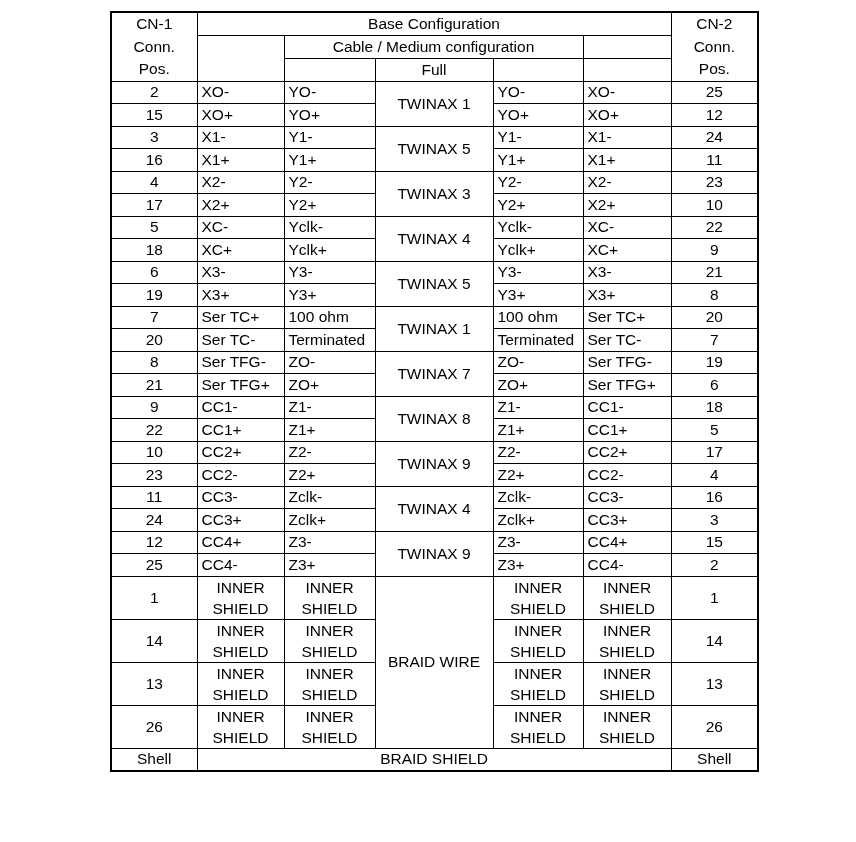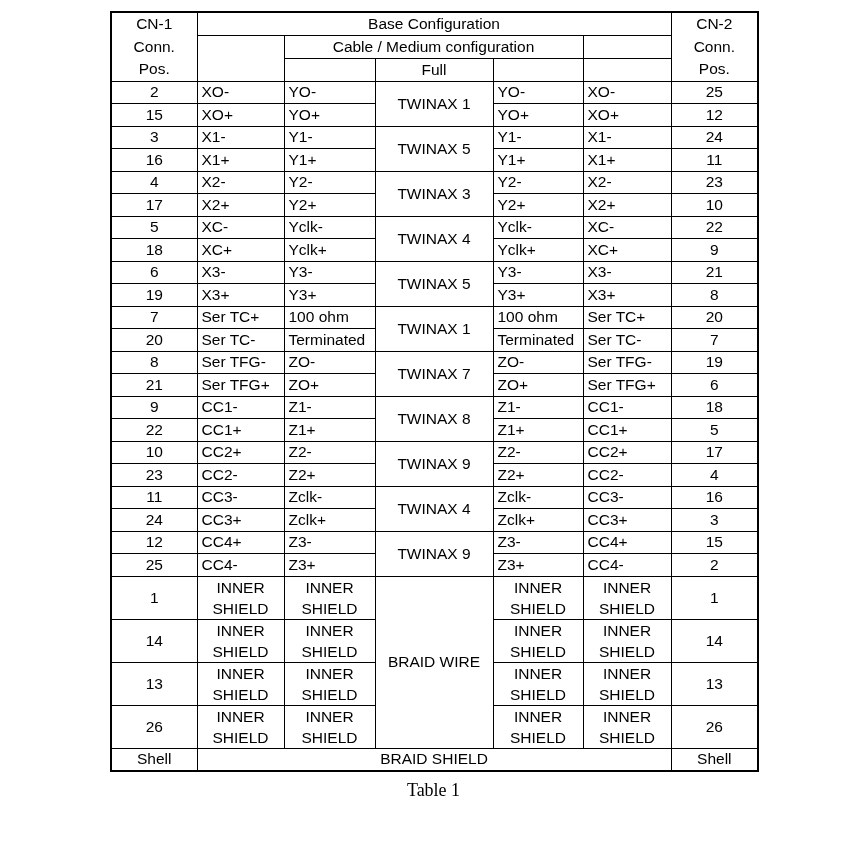--- a/index.html
+++ b/index.html
@@ -364,15 +364,14 @@
       <tbody>
         <tr>
           <td class="center">Shell</td>
           <td colspan="5" class="center">BRAID SHIELD</td>
           <td class="center">Shell</td>
         </tr>
       </tbody>
     </table>
   </div>
   <div class="caption">
-    <div>Table 1</div>
   </div>
 </div>
 
 </body></html>

